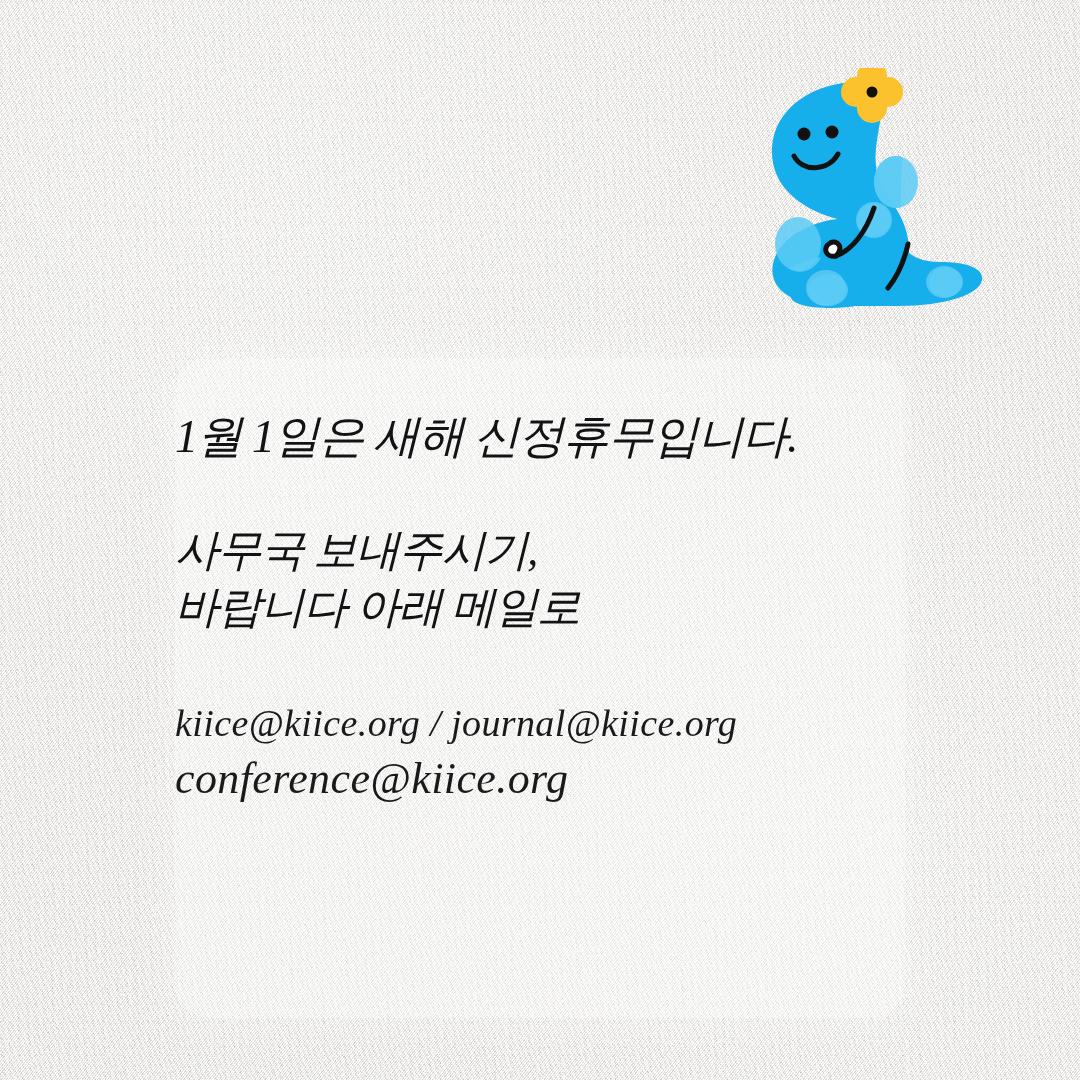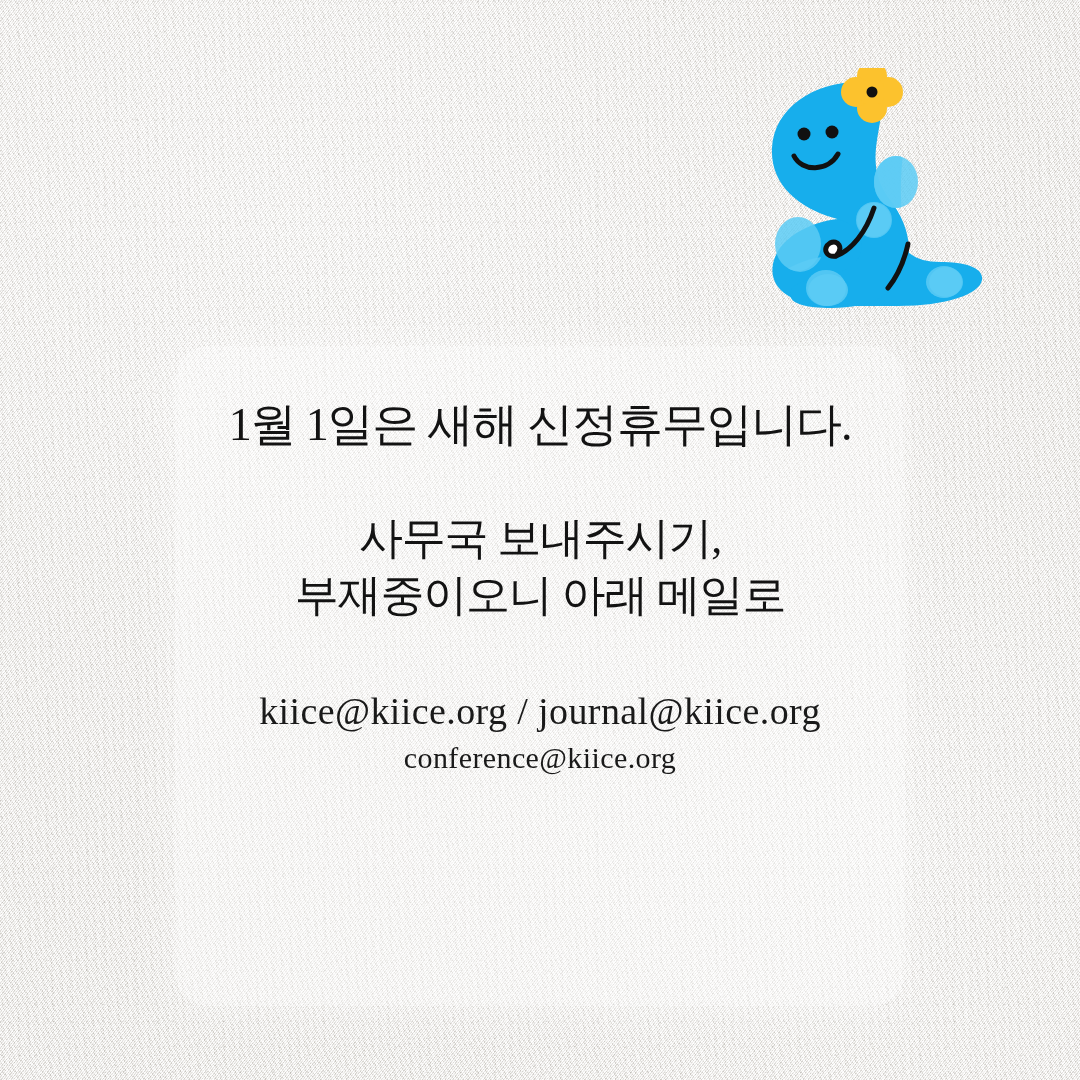--- a/index.html
+++ b/index.html
@@ -122,29 +122,29 @@
     top: 68px;
     width: 240px;
     height: 250px;
   }
   .mascot svg { display: block; width: 100%; height: 100%; }
 
   
   .card {
     position: absolute;
     left: 175px;
-    top: 346px;
+    top: 358px;
     width: 730px;
     height: 660px;
     border-radius: 34px;
     background: rgba(255,255,255,0.40);
     box-shadow: 0 0 34px 14px rgba(255,255,255,0.22);
-    text-align: center;
     box-sizing: border-box;
     padding-top: 52px;
+    font-style: italic;
   }
 
   .serif {
     font-family: "Liberation Serif", "DejaVu Serif", serif;
     color: #131313;
   }
 
   .lead-line {
     font-size: 46px;
     line-height: 1.18;
@@ -177,21 +177,21 @@
     padding-top: 60px;
     color: #1a1a1a;
   }
   .mail-line {
     display: block;
     font-family: "Liberation Serif", "DejaVu Serif", serif;
     font-size: 38px;
     line-height: 1.38;
     letter-spacing: 0.4px;
   }
-  .mail-line-2 { font-size: 30px; }
+  .mail-line-2 { font-size: 44px; }
 </style>
 </head>
 <body>
 
 <div class="poster">
 
   <div class="bg-texture"></div>
   <div class="bg-grain"></div>
 
   <div class="header">
@@ -270,21 +270,21 @@
       </svg>
     </div>
   </div>
 
   <div class="card">
 
     <p class="serif lead-line">1월 1일은 새해 신정휴무입니다.</p>
 
     <p class="serif body-block">
       <span class="body-line">사무국 보내주시기,</span>
-      <span class="body-line">부재중이오니 아래 메일로</span>
+      <span class="body-line">바랍니다 아래 메일로</span>
     </p>
 
 
     <p class="mail-block">
       <span class="mail-line mail-line-1">kiice@kiice.org / journal@kiice.org</span>
       <span class="mail-line mail-line-2">conference@kiice.org</span>
     </p>
   </div>
 
 </div>

